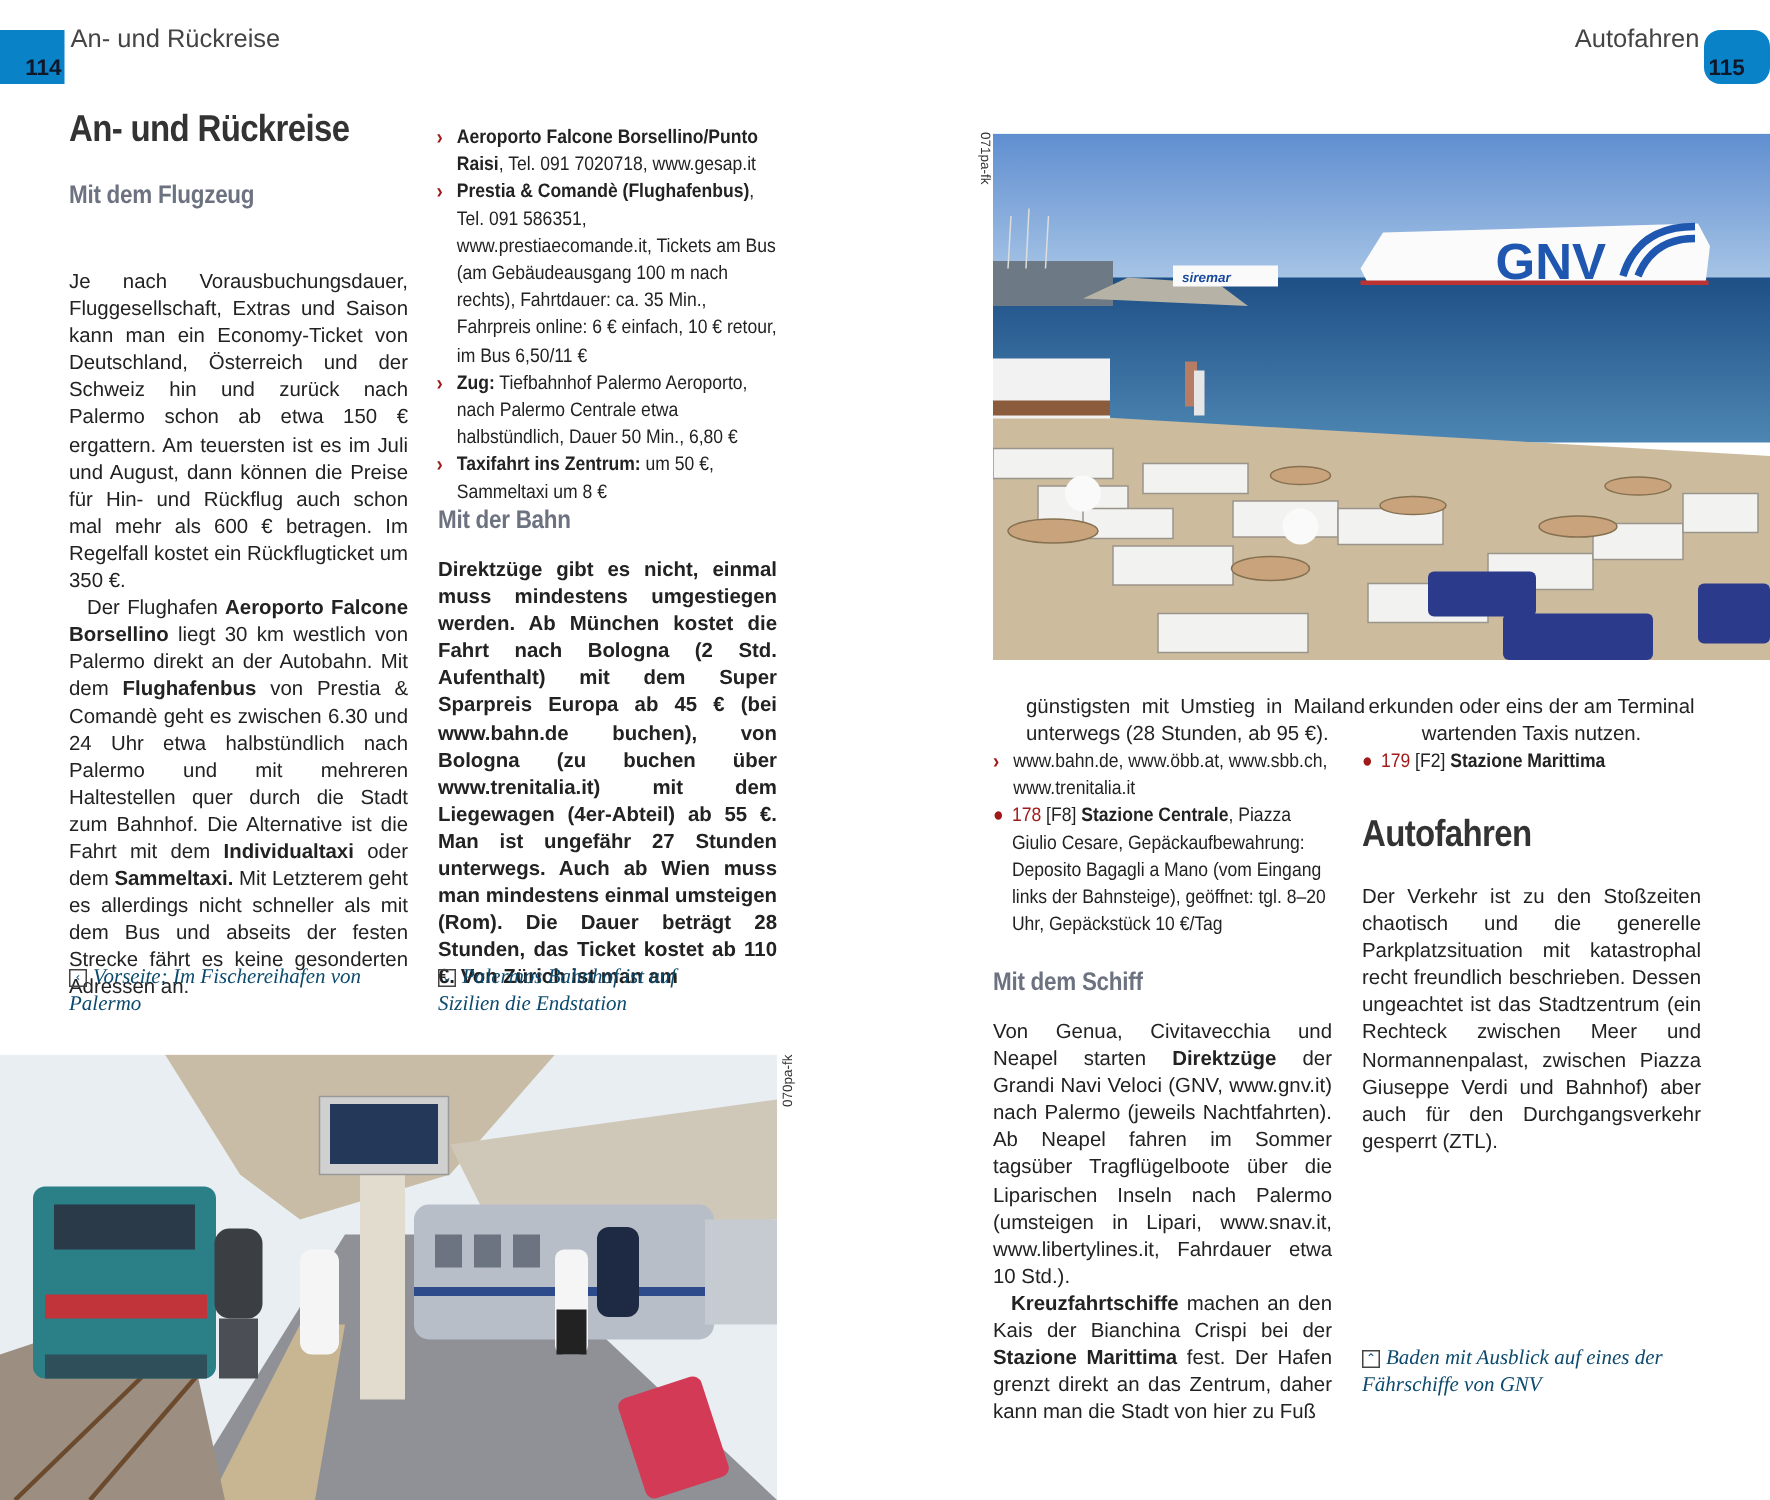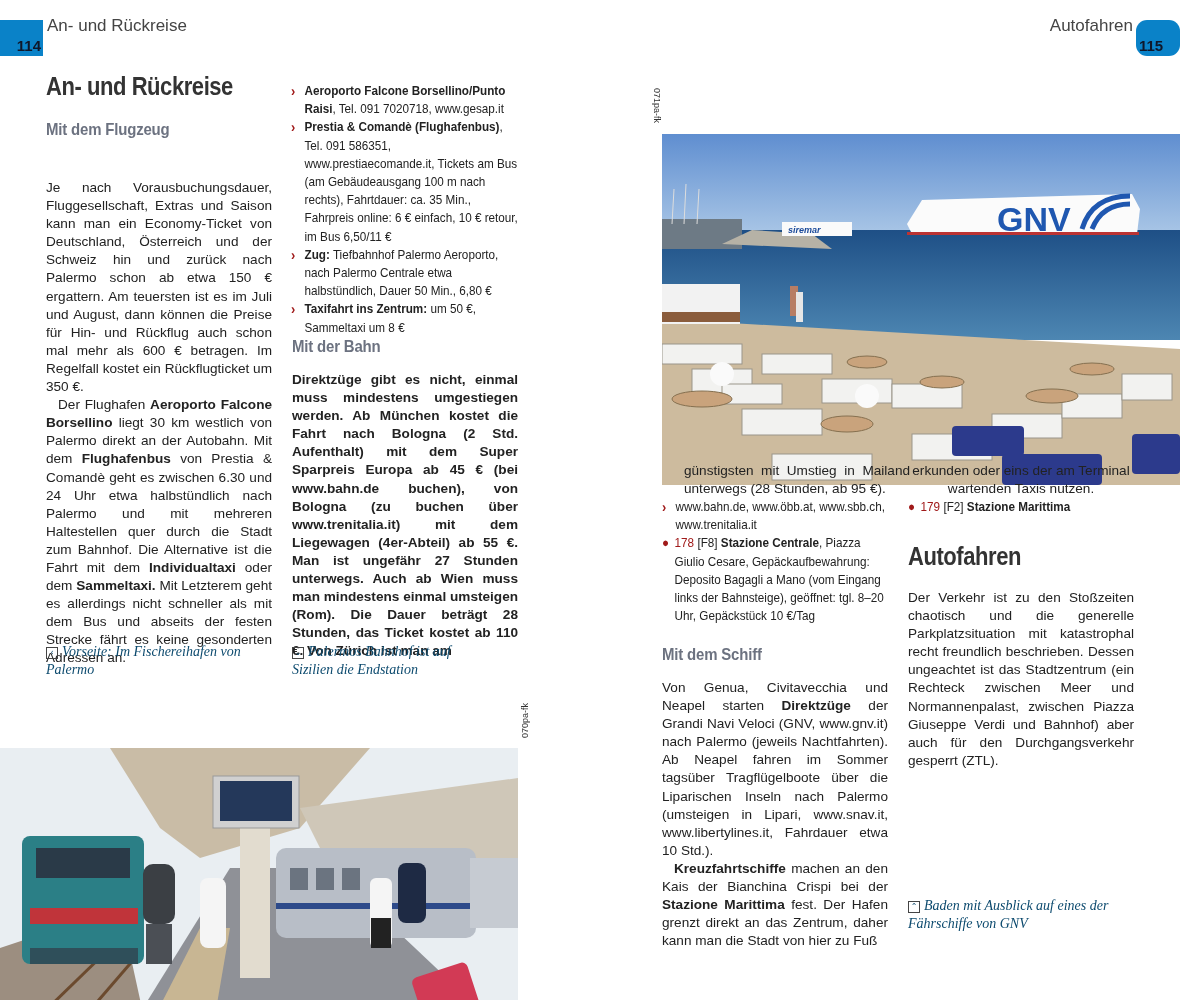--- a/index.html
+++ b/index.html
@@ -28,21 +28,21 @@
   .poi { position:relative; padding-left:14px; }
   .poi .dot { position:absolute; left:0; top:0; color:#a01a1a; }
   .poi .num { color:#a01a1a; }
   .caption { position:absolute; font-family:"Liberation Serif", serif; font-style:italic; font-size:14px; line-height:18px; color:#0c4a6e; }
   .capicon { display:inline-block; width:10px; height:10px; border:1px solid #444; font-size:8px; line-height:10px;
              text-align:center; font-style:normal; vertical-align:1px; margin-right:4px; font-family:"DejaVu Sans", sans-serif; }
   .credit { position:absolute; font-size:9px; color:#333; writing-mode:vertical-rl; font-family:"Liberation Sans", sans-serif; }
   .credit.down { transform:rotate(0deg); }
   .credit.up { transform:rotate(180deg); }
   
-  .photo { position:absolute; overflow:hidden;margin-top:45px; }
+  .photo { position:absolute; overflow:hidden; }
 </style>
 </head>
 <body>
 
 <div class="pn pn-left">
     <span>114</span>
   </div>
 <div class="running" style="left:47px;">An- und Rückreise</div>
 
 <div class="running" style="right:47px;">Autofahren</div>

